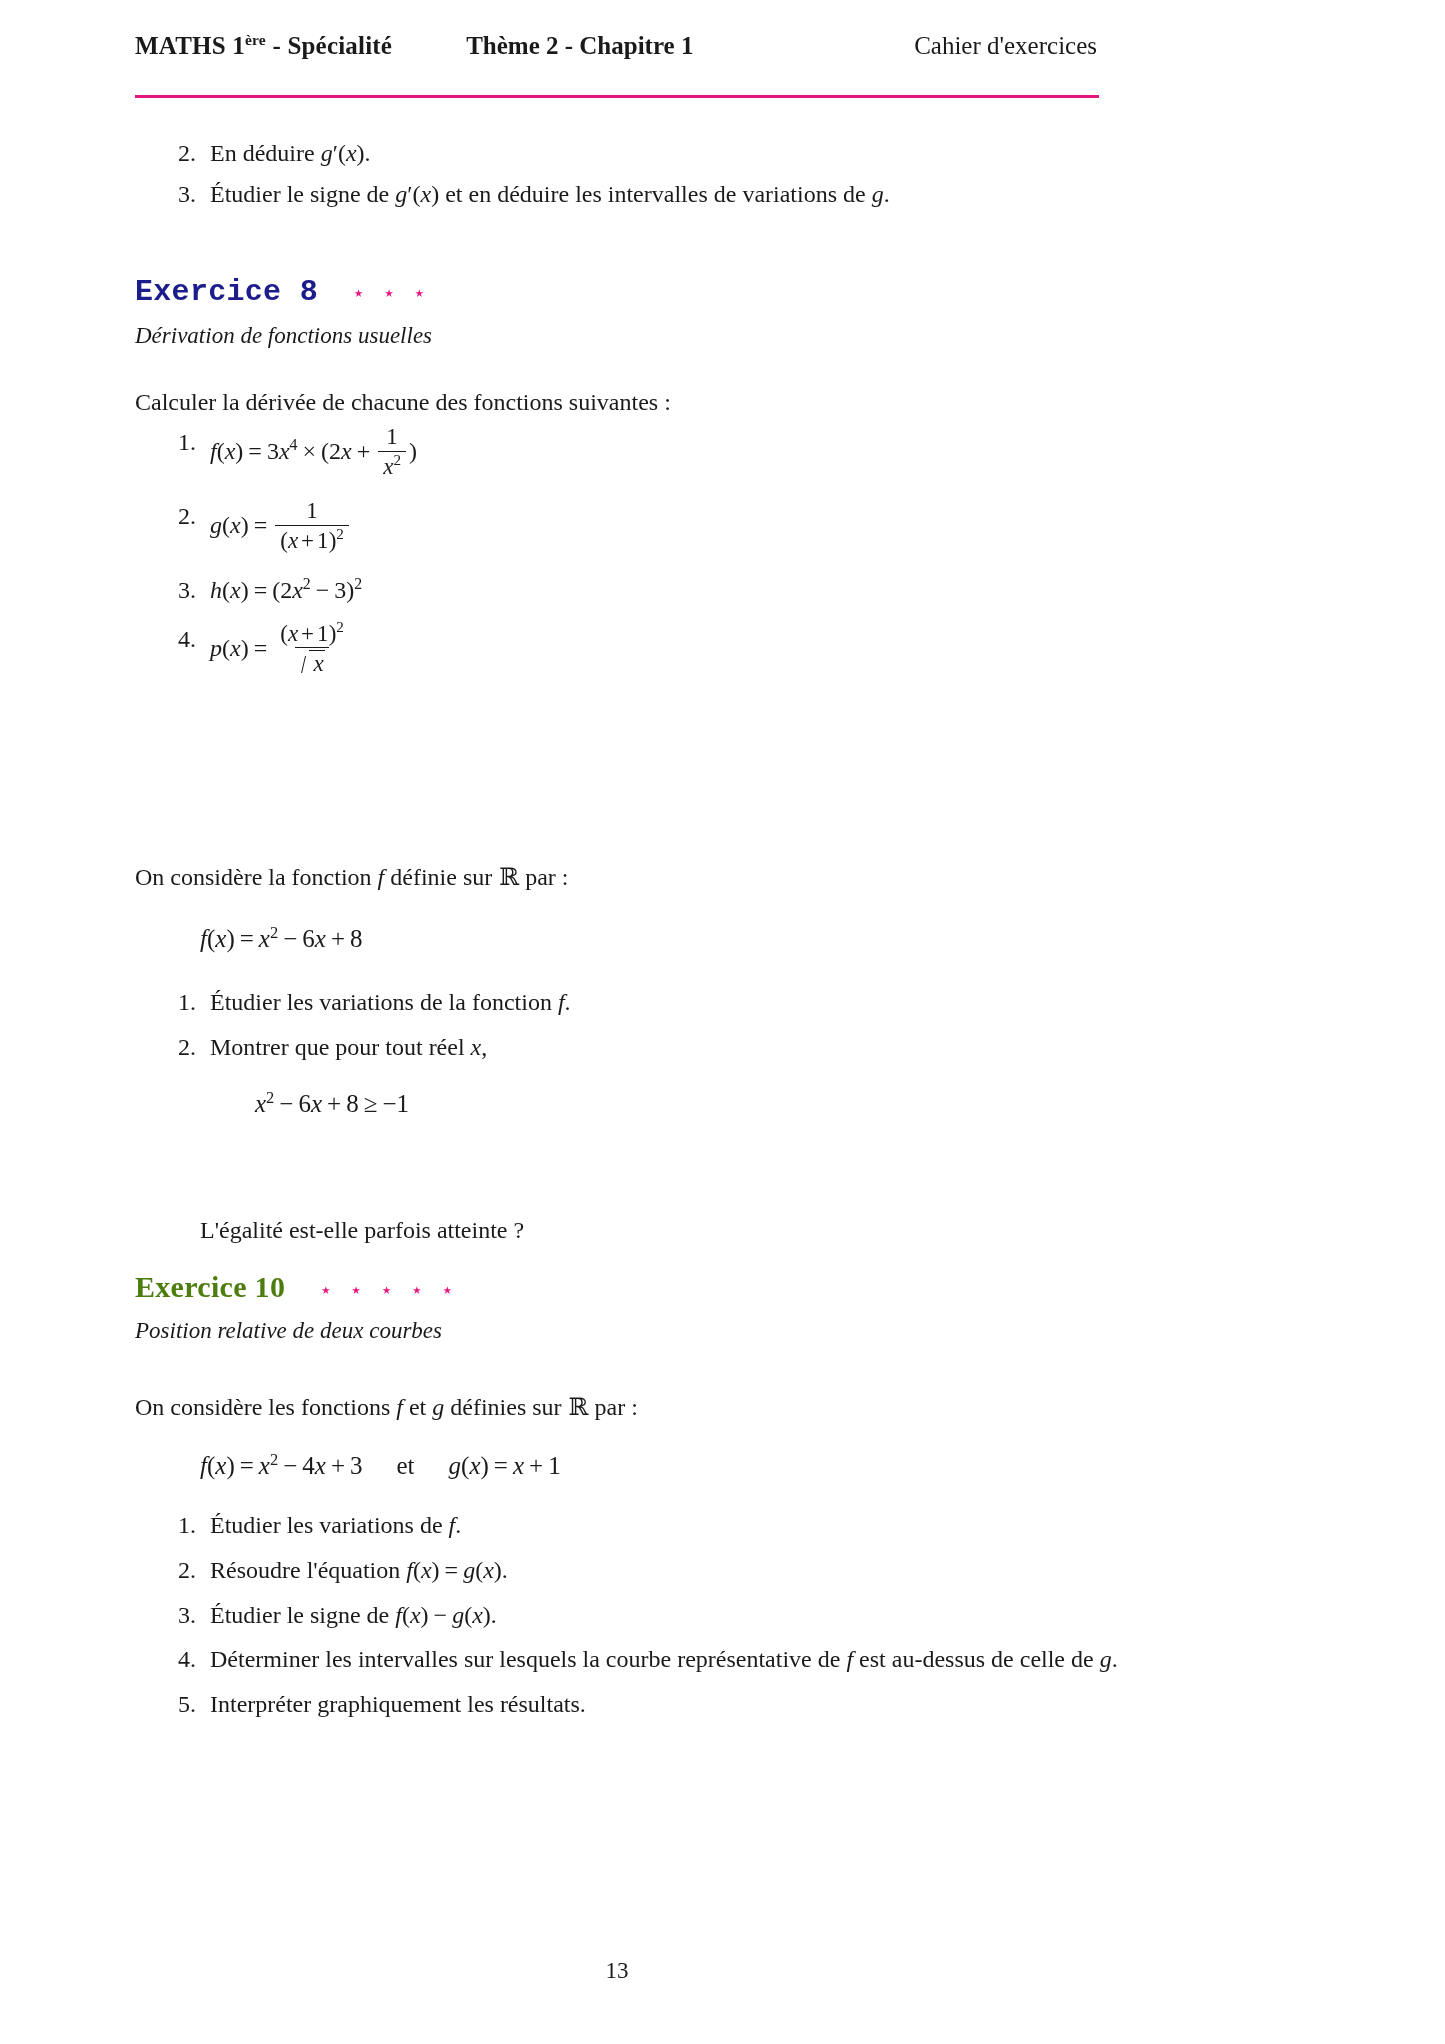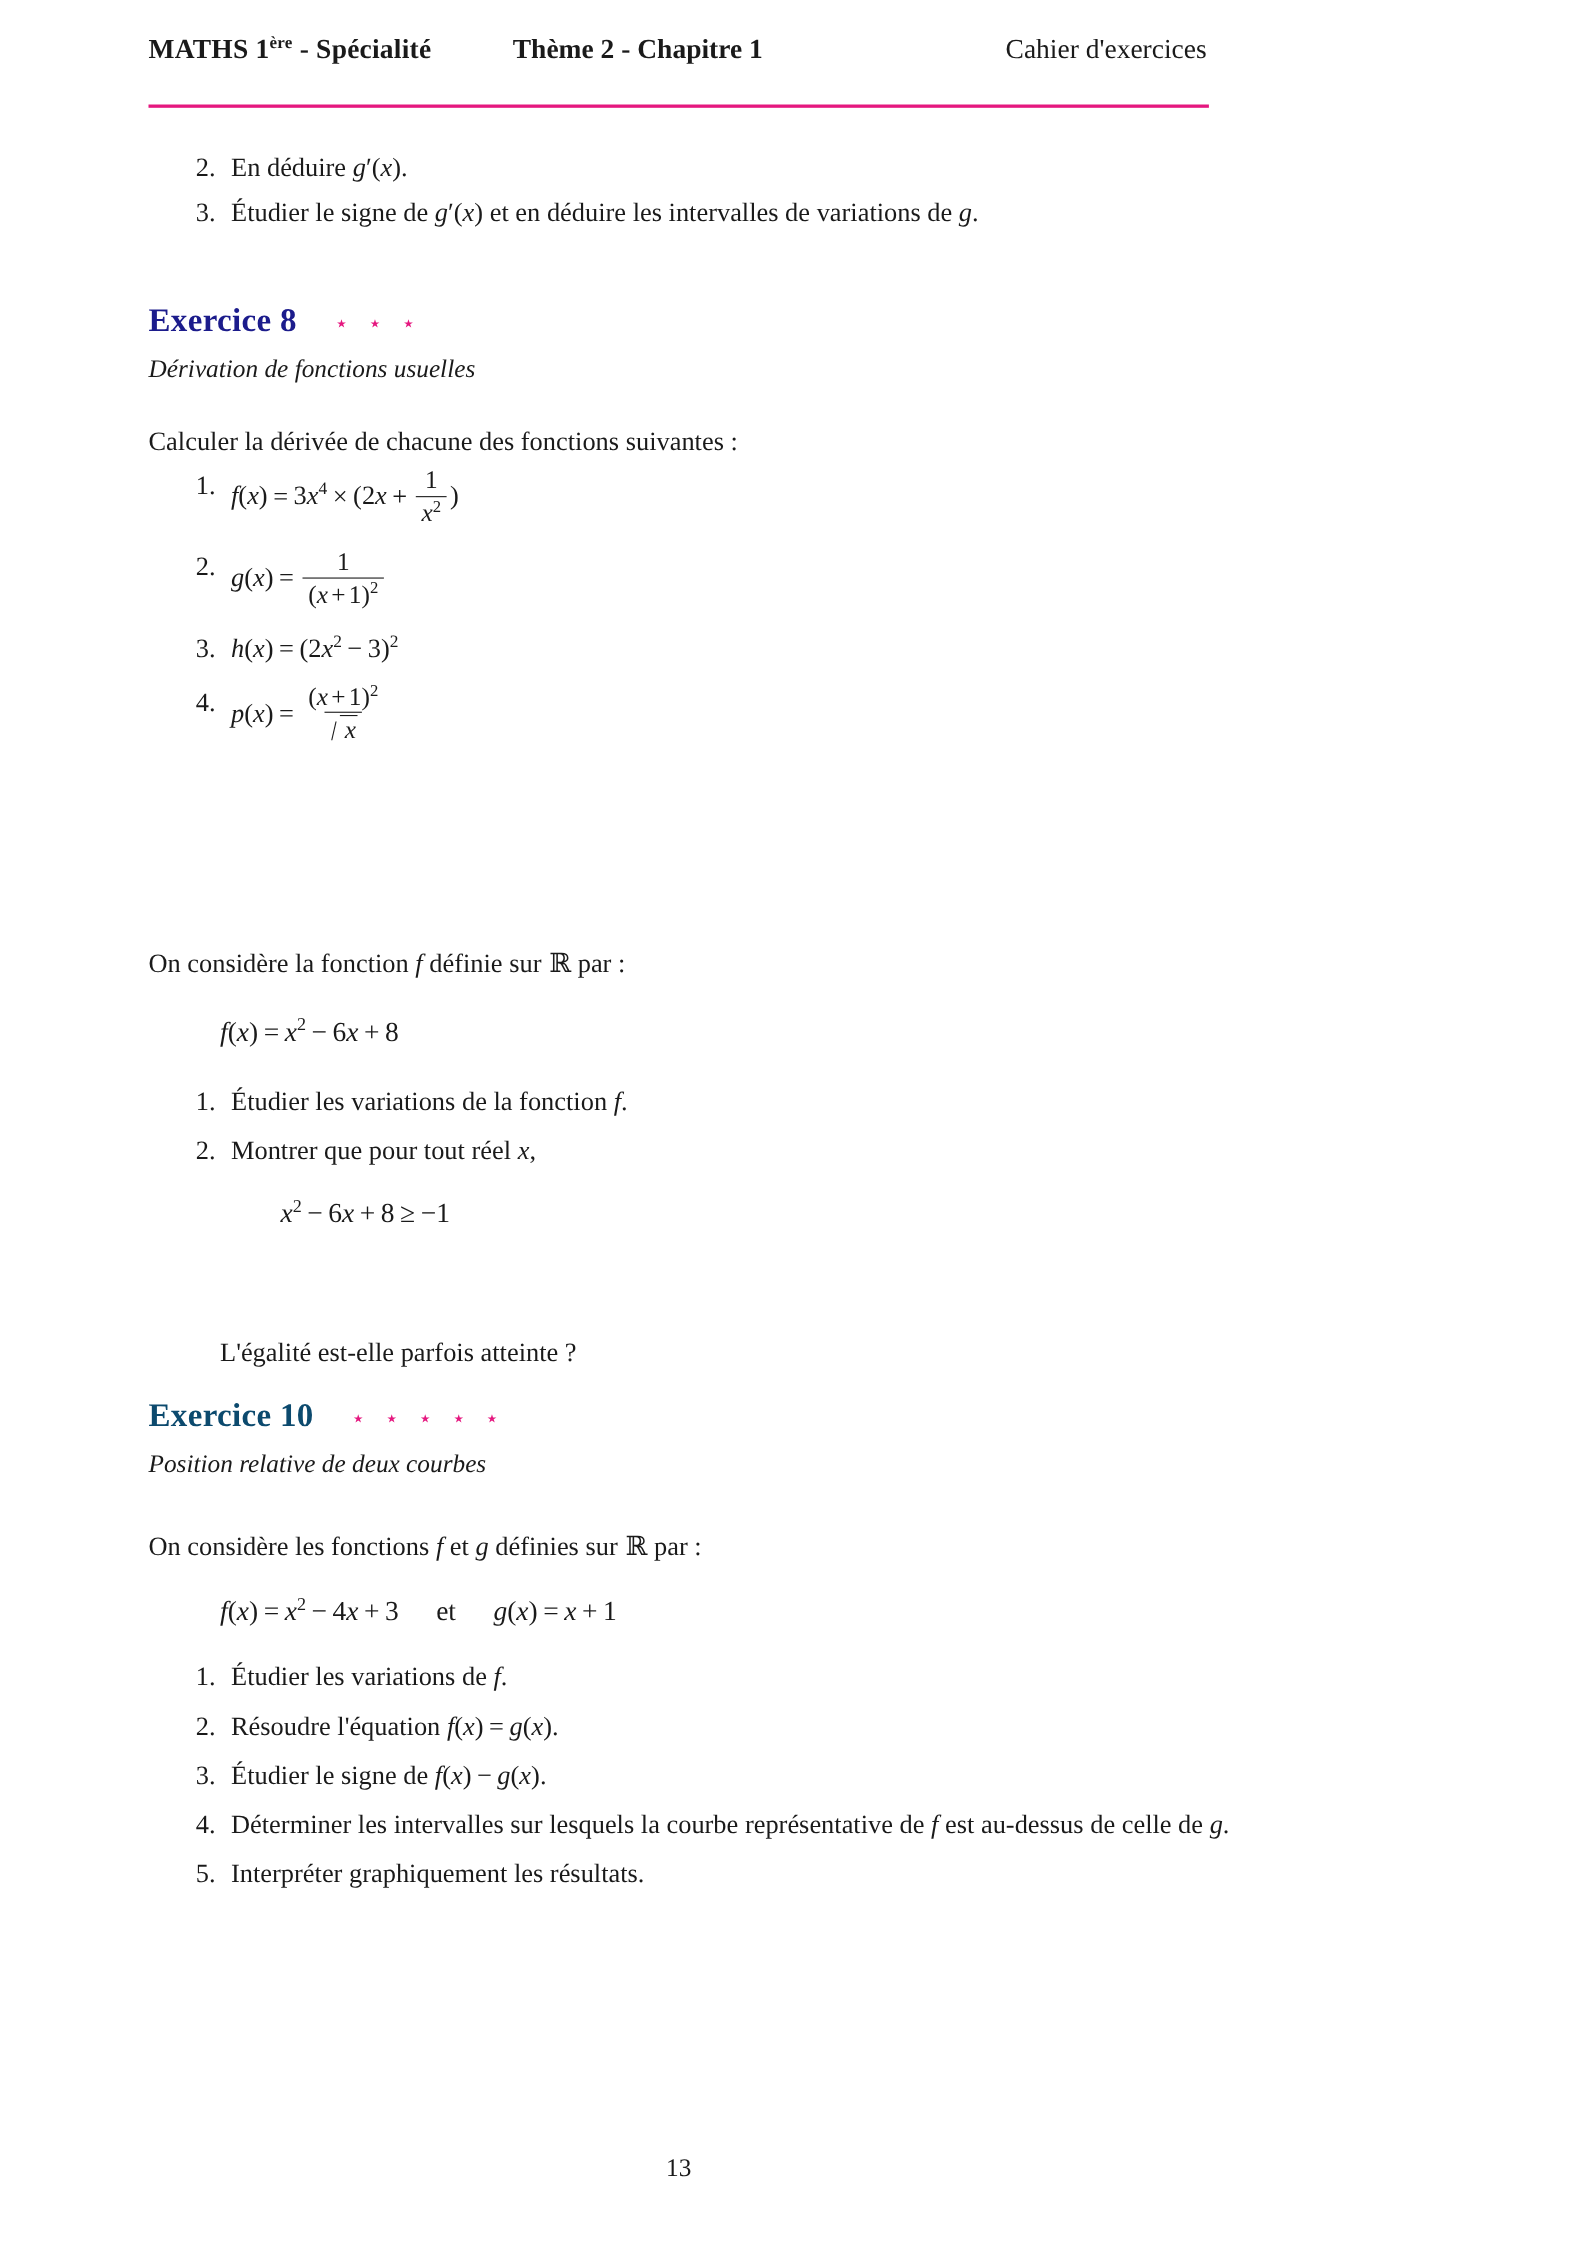--- a/index.html
+++ b/index.html
@@ -219,21 +219,21 @@
 
     <div class="oitem">
       <div class="onum">3.</div>
       <div class="otext"><span>Étudier le signe de </span><span class="math"><span class="mi">g</span>′(<span class="mi">x</span>)</span><span> et en déduire les intervalles de variations de </span><span class="math mi">g</span><span>.</span></div>
     </div>
 
   </div>
 
   <div class="block" style="left:135px; top:275px;">
     <div class="ex-head">
-      <span class="ex-title" style="color: rgb(28, 28, 140);">Exercice 8</span>
+      <span class="ex-title" style="color: rgb(28, 28, 140); font-family: Liberation Mono, monospace;">Exercice 8</span>
       <span class="ex-stars" style="color: rgb(229, 23, 127);">⋆ ⋆ ⋆</span>
     </div>
     <div class="ex-sub">Dérivation de fonctions usuelles</div>
   </div>
 
   <div class="block para" style="left:135px; top:385px;">Calculer la dérivée de chacune des fonctions suivantes :</div>
 
   <div class="olist" style="left:168px; top:425px; width:1160px;">
 
     <div class="oitem" style="margin-bottom:18px;">
@@ -287,21 +287,21 @@
     </div>
 
   </div>
 
   <div class="block math display-math" style="left:255px; top:1090px;"><span class="mi">x</span><sup class="mn">2</sup><span class="mo">−</span>6<span class="mi">x</span><span class="mo">+</span>8<span class="mo">≥</span>−1</div>
 
   <div class="block para" style="left:200px; top:1165px;margin-top:48px;">L'égalité est-elle parfois atteinte ?</div>
 
   <div class="block" style="left:135px; top:1270px;">
     <div class="ex-head">
-      <span class="ex-title" style="color: #0c4a6e;">Exercice 10</span>
+      <span class="ex-title" style="color: #4d7c0f;">Exercice 10</span>
       <span class="ex-stars" style="color: rgb(229, 23, 127);">⋆ ⋆ ⋆ ⋆ ⋆</span>
     </div>
     <div class="ex-sub">Position relative de deux courbes</div>
   </div>
 
   <div class="block para" style="left:135px; top:1390px;"><span>On considère les fonctions </span><span class="math mi">f</span><span> et </span><span class="math mi">g</span><span> définies sur </span><span class="bbR">ℝ</span><span> par :</span></div>
 
   <div class="block math display-math" style="left:200px; top:1452px;"><span class="mi">f</span>(<span class="mi">x</span>)<span class="mo">=</span><span class="mi">x</span><sup class="mn">2</sup><span class="mo">−</span>4<span class="mi">x</span><span class="mo">+</span>3<span style="display:inline-block;width:34px"></span>et<span style="display:inline-block;width:34px"></span><span class="mi">g</span>(<span class="mi">x</span>)<span class="mo">=</span><span class="mi">x</span><span class="mo">+</span>1</div>
 
   <div class="olist" style="left:168px; top:1508px; width:1180px;">

